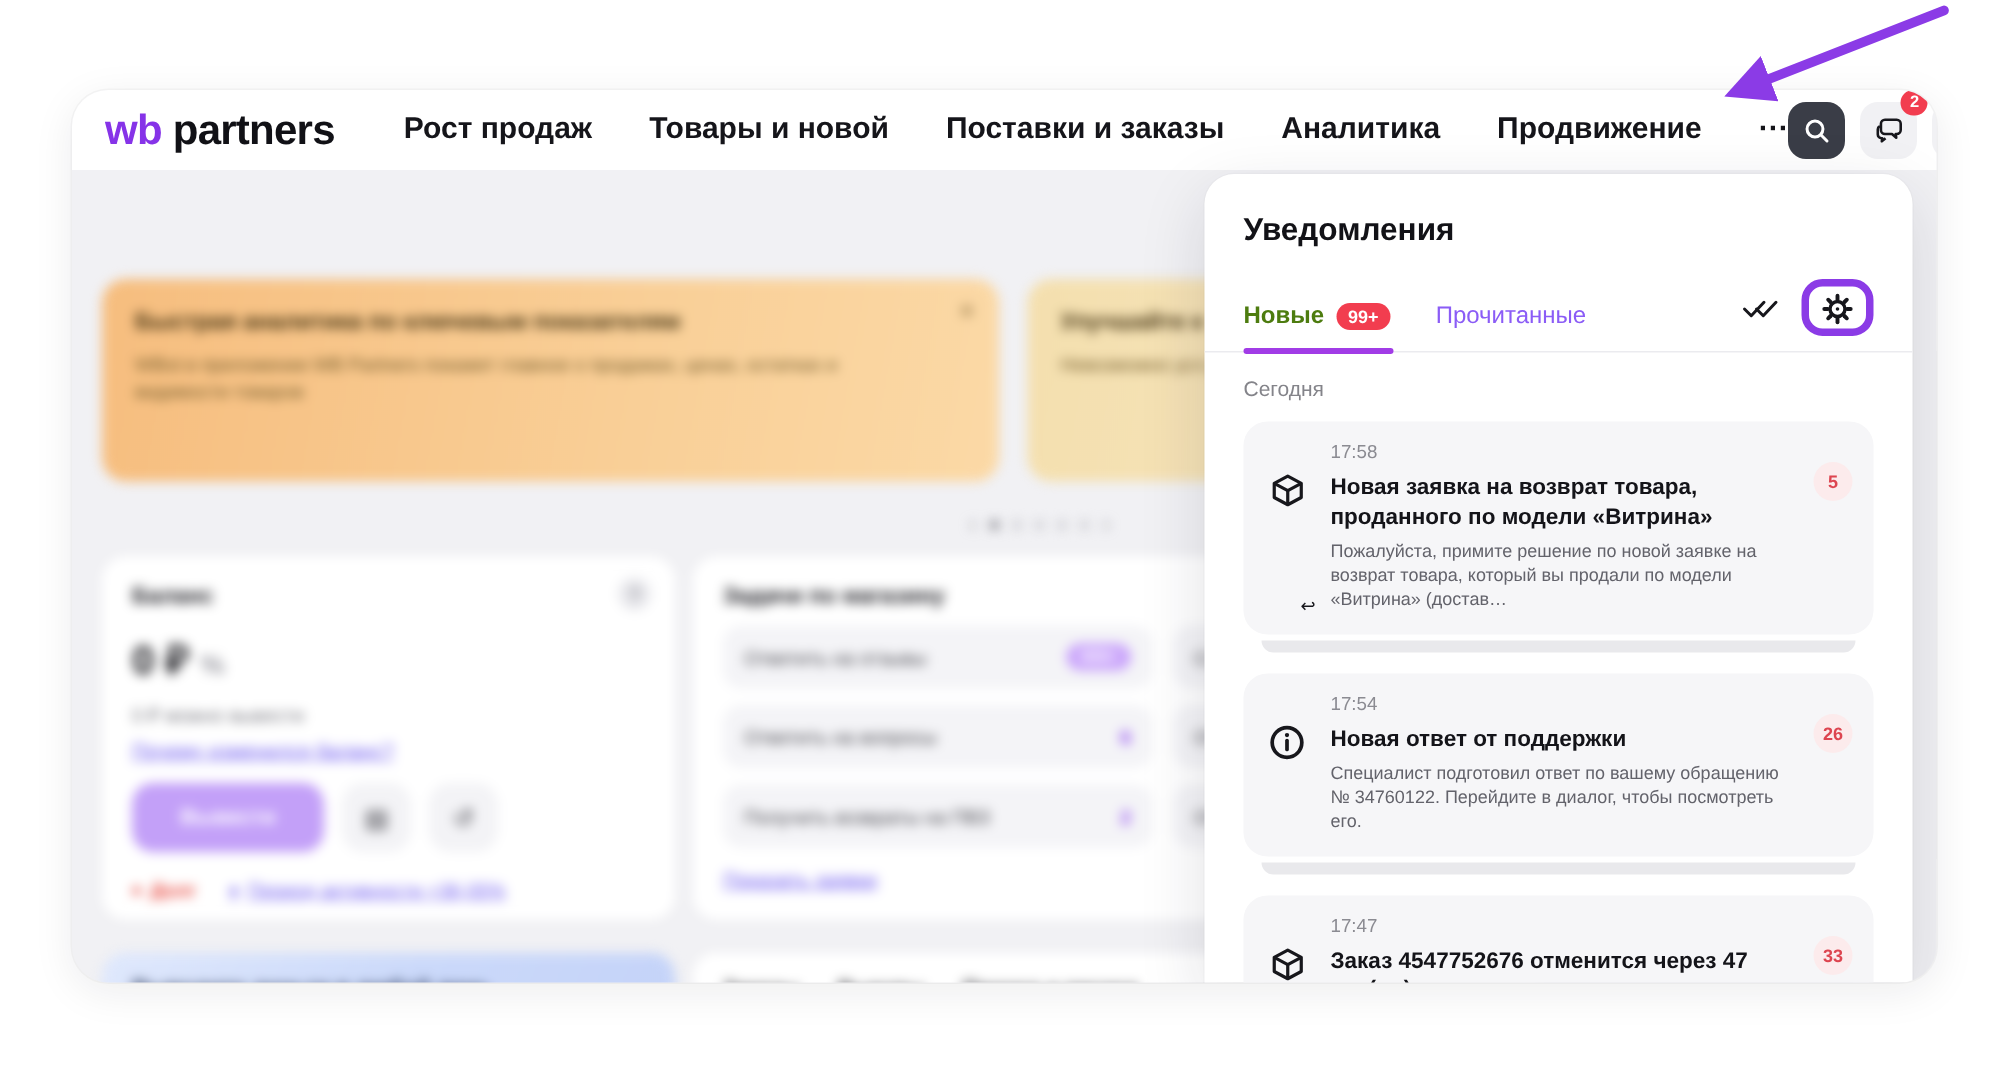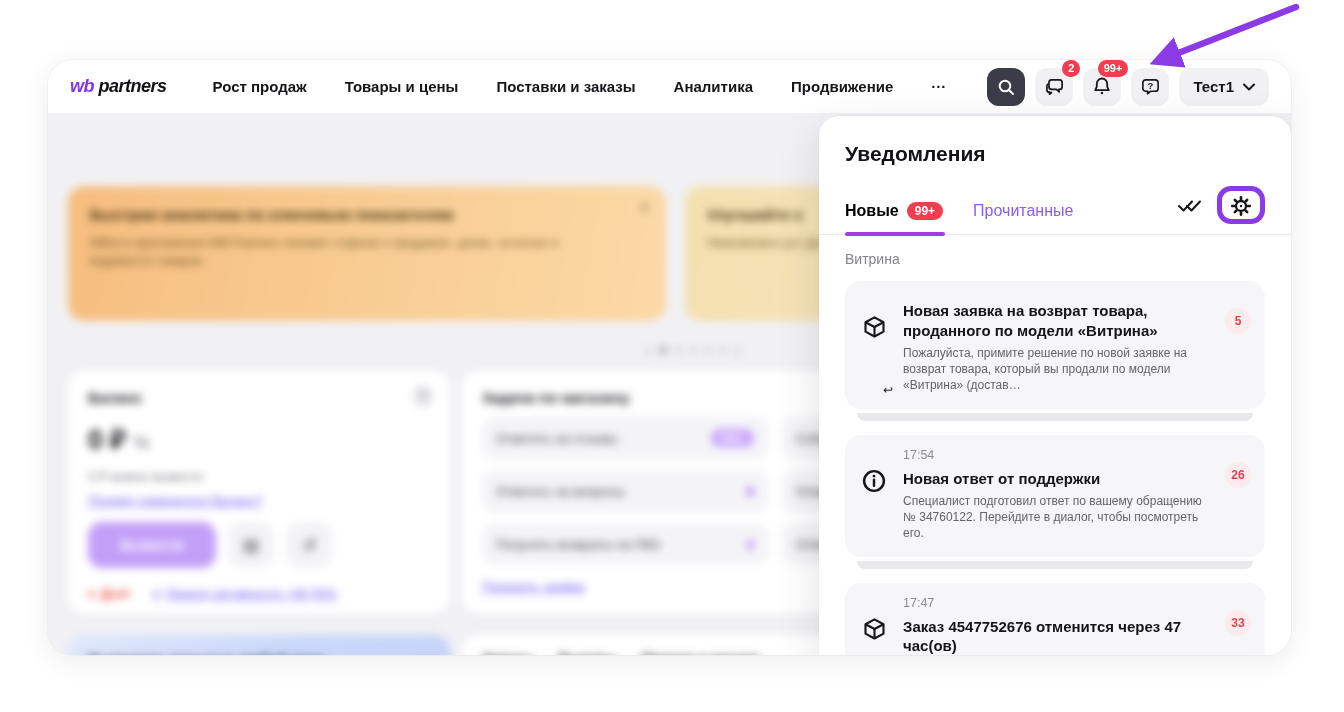--- a/index.html
+++ b/index.html
@@ -5,25 +5,25 @@
   * { margin:0; padding:0; box-sizing:border-box; }
   html,body { width:1344px; height:712px; background:#ffffff; font-family:"Liberation Sans", sans-serif; overflow:hidden; position:relative; }
 
   
   .window { position:absolute; left:48px; top:60px; width:1243px; height:595px; border-radius:24px;
             background:#f1f1f4; overflow:hidden;
             box-shadow:0 6px 28px rgba(20,20,40,.08), 0 0 0 1px rgba(0,0,0,.03); }
 
   
   .navbar { position:absolute; top:0; left:0; right:0; height:53px; background:#fff; display:flex; align-items:center; padding:0 22px; z-index:20; }
-  .logo { font-size:18px; font-weight:700; letter-spacing:-.5px; white-space:nowrap;font-style:italic; }
+  .logo { font-size:28px; font-weight:700; letter-spacing:-.5px; white-space:nowrap; }
   .logo .wb { color:#8633e8; }
   .logo .pt { color:#111116; }
   .nav-items { display:flex; gap:38px; margin-left:46px; }
-  .nav-item { font-size:15px; font-weight:600; color:#15151a; cursor:pointer; white-space:nowrap; }
+  .nav-item { font-size:20px; font-weight:600; color:#15151a; cursor:pointer; white-space:nowrap; }
   .nav-right { margin-left:auto; display:flex; gap:10px; align-items:center; }
   .icon-btn { position:relative; width:38px; height:38px; border-radius:12px; background:#f1f1f4; display:flex; align-items:center; justify-content:center; cursor:pointer; }
   .icon-btn.dark { background:#3a3d47; }
   .badge { position:absolute; top:-8px; right:-7px; background:#f23d4f; color:#fff; font-size:11px; font-weight:700; line-height:1; padding:3px 6px; border-radius:10px; white-space:nowrap; }
   .account-btn { height:38px; padding:0 14px; border-radius:12px; background:#f1f1f4; display:flex; align-items:center; gap:9px; font-size:15px; font-weight:600; color:#15151a; cursor:pointer; }
 
   
   .content { position:absolute; top:53px; left:0; right:0; bottom:0; filter:blur(4px); z-index:1; }
   .card { position:absolute; border-radius:16px; background:#fff; }
   .banner1 { left:20px; top:73px; width:598px; height:135px; background:linear-gradient(100deg,#f6bd7e 0%,#f9cf97 60%,#fbd9a6 100%); padding:20px 22px; }
@@ -62,26 +62,26 @@
 
   .blue-banner { left:20px; top:522px; width:382px; height:110px; background:linear-gradient(115deg,#dfe8fc 0%,#cbd9fa 50%,#c3d2f8 100%); padding:16px 20px; }
   .blue-title { font-size:15px; font-weight:700; color:#1d2b4c; }
 
   .orders-card { left:414px; top:522px; width:562px; height:110px; padding:16px 20px; }
   .orders-tabs { display:flex; gap:26px; }
   .orders-tab { font-size:14px; font-weight:600; color:#24242a; cursor:pointer; padding-bottom:8px; }
   .orders-tab.active { border-bottom:2px solid #2b2b31; }
 
   
-  .panel { position:absolute; right:0; top:56px; bottom:0; width:472px; background:#fff; border-radius:20px 20px 0 0; z-index:30;
+  .panel { position:absolute; right:16px; top:56px; bottom:0; width:472px; background:#fff; border-radius:20px 20px 0 0; z-index:30;
            box-shadow:0 14px 44px rgba(25,25,50,.13), 0 0 0 1px rgba(0,0,0,.02); padding:26px 26px 0; overflow:hidden; }
   .panel-title { font-size:21px; font-weight:700; color:#121217; }
   .tabs-row { display:flex; align-items:flex-end; margin-top:20px; position:relative; border-bottom:1px solid #ebebef; margin-left:-26px; margin-right:-26px; padding:0 26px; }
   .tab { display:flex; align-items:center; gap:8px; padding-bottom:14px; cursor:pointer; }
-  .tab-label { font-size:16px; font-weight:600; color:#000000; }
+  .tab-label { font-size:16px; font-weight:600; color:#4d7c0f; }
   .tab.inactive { margin-left:30px; }
   .tab.inactive .tab-label { color:#8b5cf6; font-weight:400; }
   .tab-pill { background:#f23d4f; color:#fff; font-size:12px; font-weight:700; padding:3px 8px; border-radius:10px; line-height:1; }
   .tab-underline { position:absolute; left:26px; bottom:-2px; width:100px; height:4px; border-radius:3px; background:#a13ce6; }
   .tabs-actions { margin-left:auto; display:flex; align-items:center; gap:14px; padding-bottom:10px; }
   .dblcheck-btn { cursor:pointer; display:flex; }
   .gear-ring { border:5px solid #8b3be6; border-radius:14px; padding:4px 8px 2px; background:#fff; display:flex; cursor:pointer; }
 
   .day-label { margin-top:16px; font-size:14px; color:#84848a; }
 
@@ -195,21 +195,21 @@
     </div>
   </div>
 
   <div class="navbar">
     <div class="logo">
       <span class="wb">wb</span>
       <span class="pt">partners</span>
     </div>
     <div class="nav-items">
       <div class="nav-item">Рост продаж</div>
-      <div class="nav-item">Товары и цены</div>
+      <div class="nav-item">Товары и новой</div>
       <div class="nav-item">Поставки и заказы</div>
       <div class="nav-item">Аналитика</div>
       <div class="nav-item">Продвижение</div>
       <div class="nav-item">···</div>
     </div>
     <div class="nav-right">
       <div class="icon-btn dark">
         <svg class="ico" width="20" height="20" viewBox="0 0 20 20">
             <circle cx="9" cy="9" r="5.3" fill="none" stroke="#fff" stroke-width="2"></circle>
             <line x1="13.2" y1="13.2" x2="17" y2="17" stroke="#fff" stroke-width="2" stroke-linecap="round"></line>
@@ -275,32 +275,33 @@
               <line x1="4.8" y1="4.8" x2="6.5" y2="6.5"></line>
                 <line x1="15.5" y1="15.5" x2="17.2" y2="17.2"></line>
               <line x1="4.8" y1="17.2" x2="6.5" y2="15.5"></line>
                 <line x1="15.5" y1="6.5" x2="17.2" y2="4.8"></line>
             </g>
           </svg>
         </span>
       </div>
     </div>
 
-    <div class="day-label">Витрина</div>
+    <div class="day-label">Сегодня</div>
 
     <div class="notif-card">
       <div class="notif-icon">
         <svg class="ico" width="27" height="27" viewBox="0 0 24 24" fill="none" stroke="#17171c" stroke-width="1.9" stroke-linejoin="round">
           <path d="M12 3l8 4.3v8.4L12 20l-8-4.3V7.3L12 3z"></path>
             <path d="M4 7.3l8 4.3 8-4.3"></path>
             <path d="M12 11.6V20"></path>
         </svg>
         <span class="mini-glyph">↩</span>
       </div>
       <div class="notif-main">
+        <div class="notif-time">17:58</div>
         <div class="notif-title">Новая заявка на возврат товара, проданного по модели «Витрина»</div>
         <div class="notif-body">Пожалуйста, примите решение по новой заявке на возврат товара, который вы продали по модели «Витрина» (достав…</div>
       </div>
       <div class="notif-count">5</div>
     </div>
     <div class="stack"></div>
 
     <div class="notif-card">
       <div class="notif-icon">
         <svg class="ico" width="26" height="26" viewBox="0 0 20 20" fill="none" stroke="#17171c" stroke-width="1.9">

